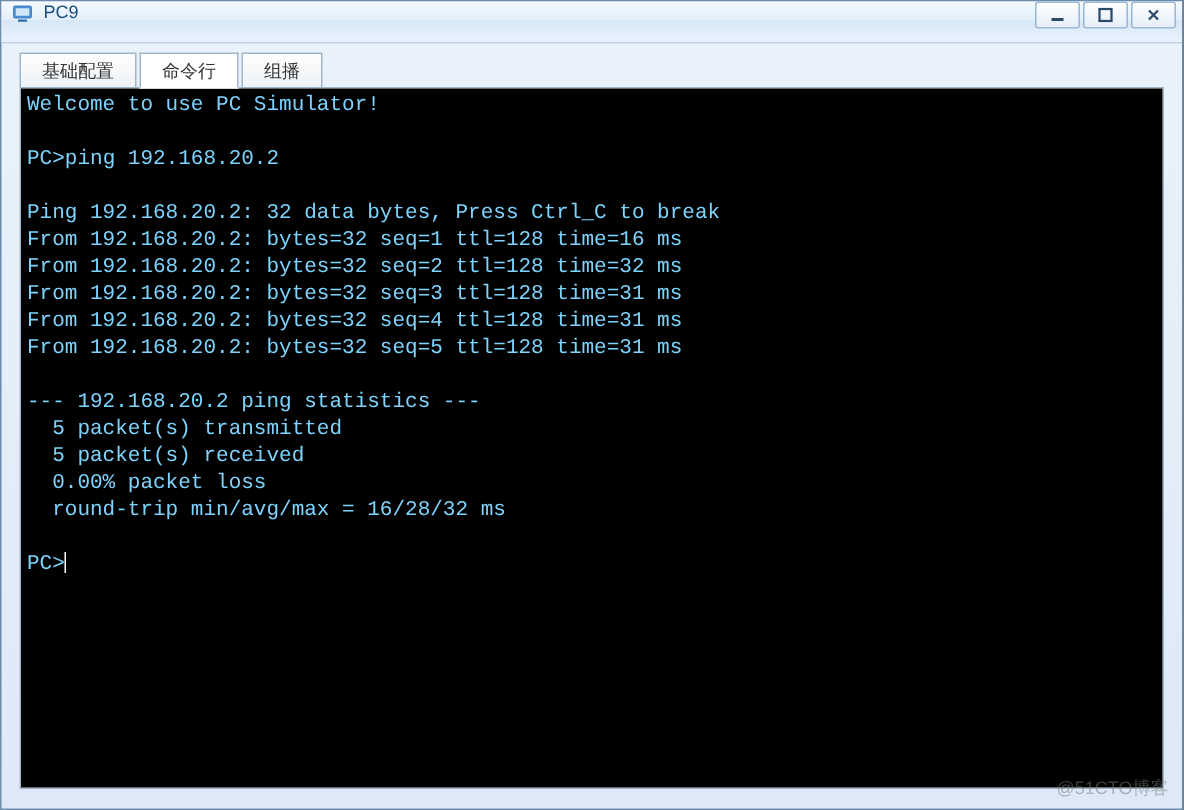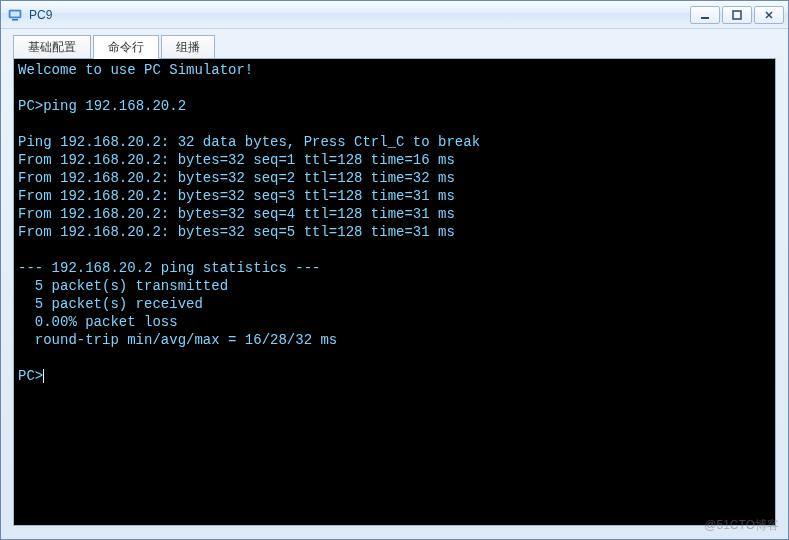--- a/index.html
+++ b/index.html
@@ -15,21 +15,21 @@
       height: 540px;
       background: linear-gradient(to bottom, #eaf3fb 0%, #dde9f7 100%);
       border: 1px solid #6b8aae;
       display: flex;
       flex-direction: column;
     }
     .titlebar {
       height: 28px;
       background: linear-gradient(to bottom, #f5faff 0%, #e2eefb 45%, #d7e7f8 46%, #e9f2fc 100%);
       display: flex;
-      align-items: center;
+      align-items: flex-start;
       padding: 0 4px 0 6px;
       border-bottom: 1px solid #c0d4ea;
     }
     .title-icon {
       width: 16px; height: 16px;
       margin-right: 6px;
       display: inline-flex;
       align-items: center; justify-content: center;
     }
     .title-text {

